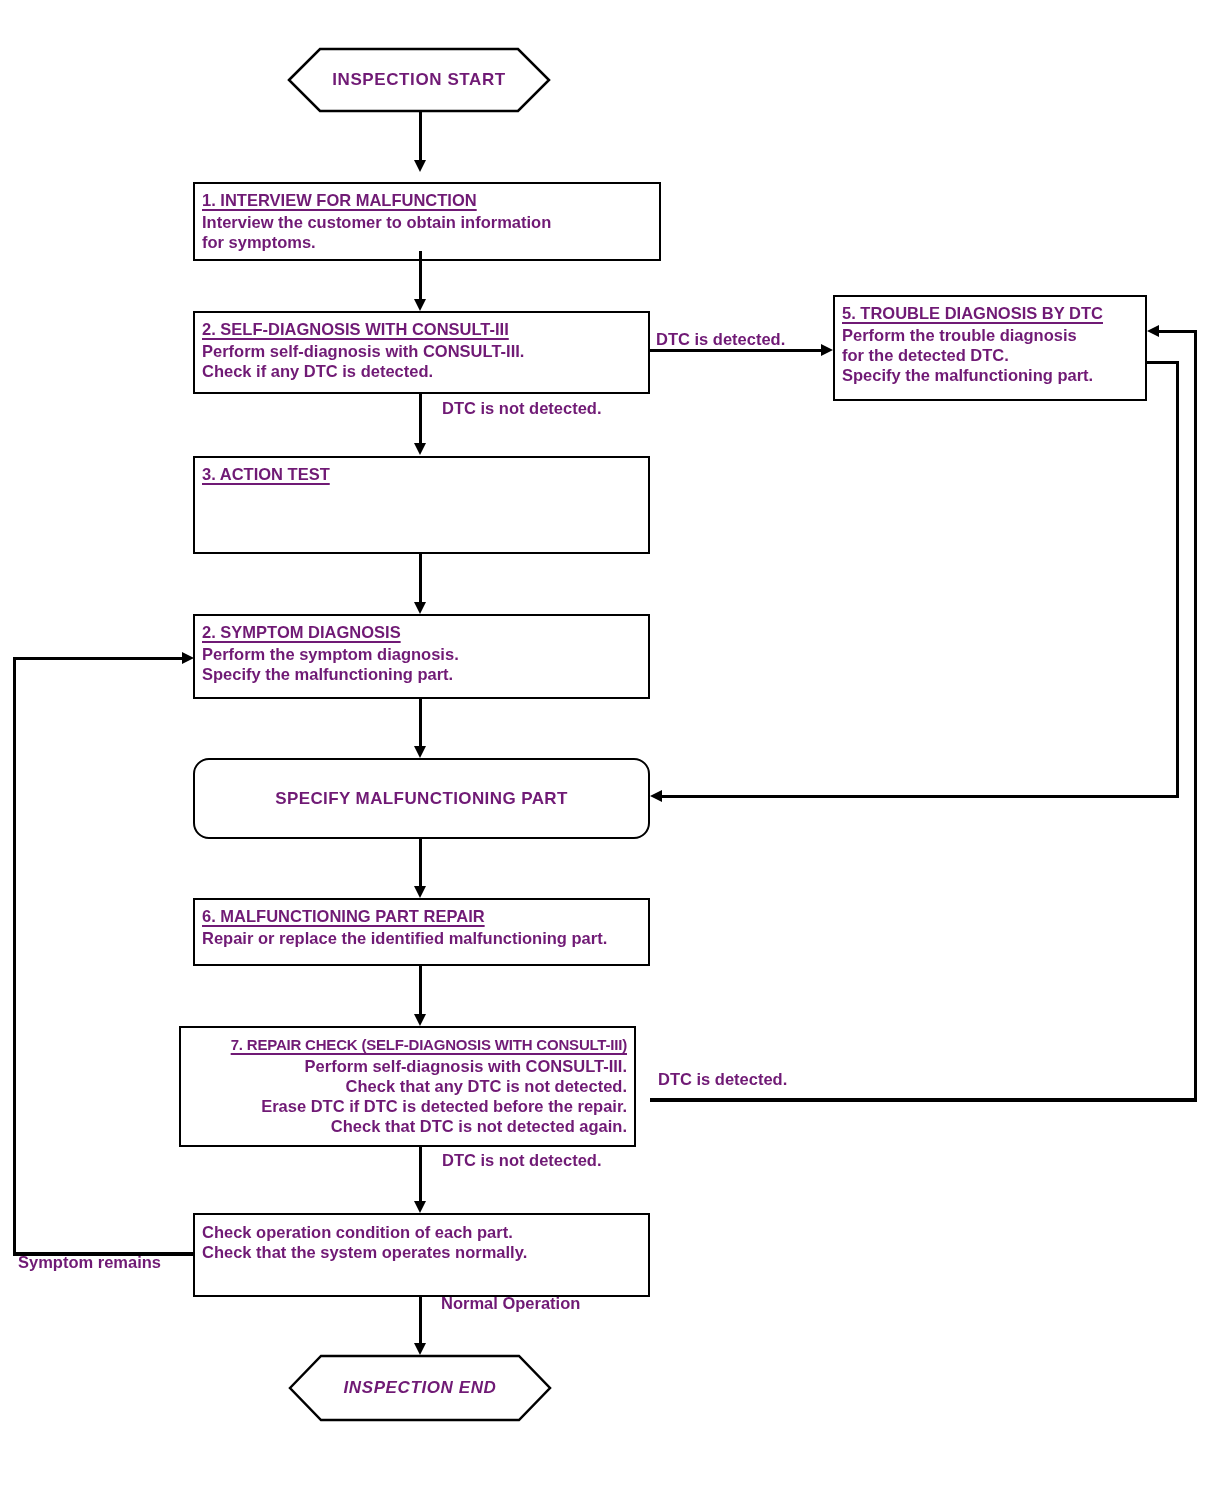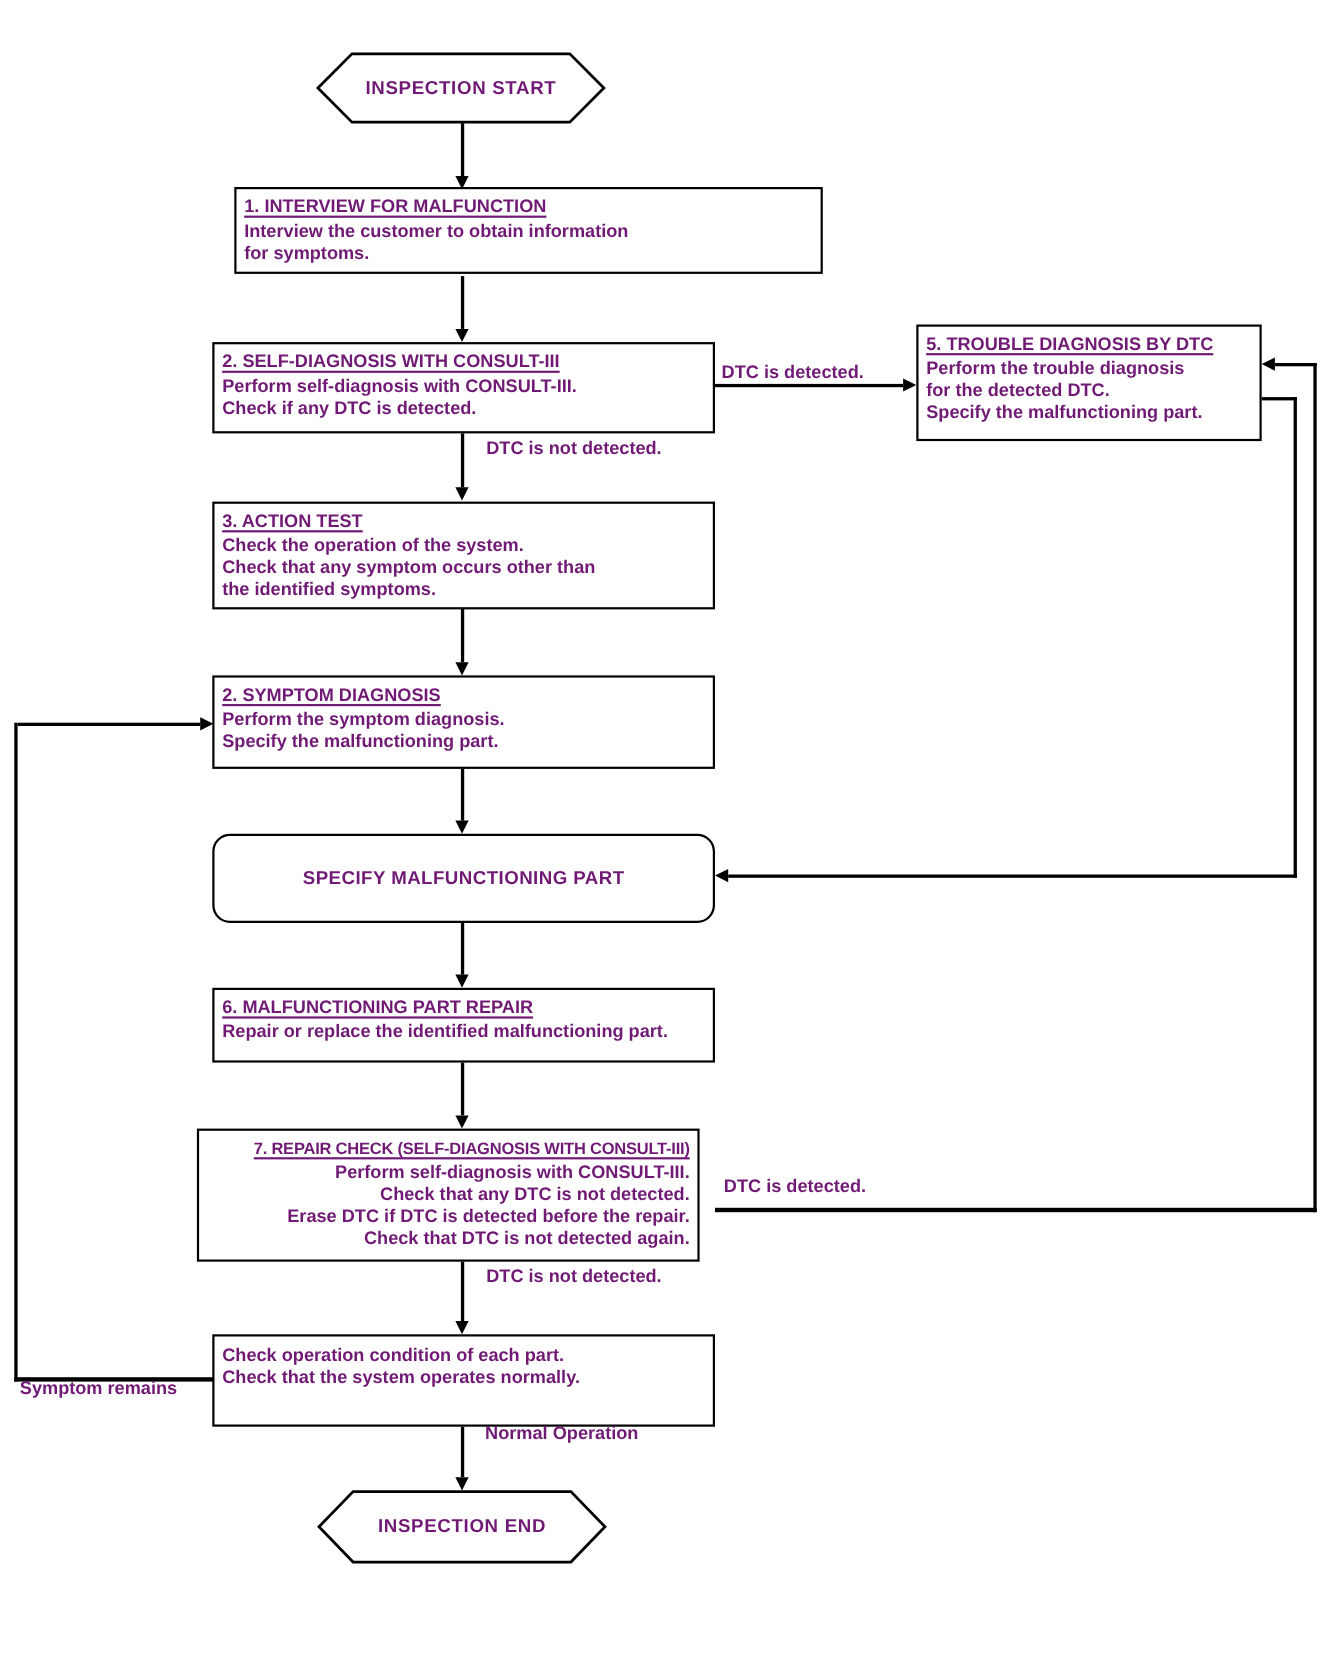--- a/index.html
+++ b/index.html
@@ -41,21 +41,21 @@
   <div class="hexwrap" style="left:287px; top:47px; width:264px; height:66px;">
     <svg width="264" height="66" viewBox="0 0 264 66">
       <polygon points="2,33 33,2 231,2 262,33 231,64 33,64" fill="#ffffff" stroke="#000000" stroke-width="2.5"></polygon>
     </svg>
     <div class="hexlabel">INSPECTION START</div>
   </div>
 
   <div class="ln" style="left:419px; top:112px; width:3px; height:49px;"></div>
   <div class="arr d" style="left:414px; top:160px;"></div>
 
-  <div class="stepbox" style="left:193px; top:170px; width:535px; height:79px;margin-left:20px;">
+  <div class="stepbox" style="left:193px; top:182px; width:468px; height:79px;">
     <div class="t"><span>1. INTERVIEW FOR MALFUNCTION</span></div>
     <div class="b">Interview the customer to obtain information
 for symptoms.</div>
   </div>
 
   <div class="ln" style="left:419px; top:251px; width:3px; height:48px;"></div>
   <div class="arr d" style="left:414px; top:299px;"></div>
 
   <div class="stepbox" style="left:193px; top:311px; width:457px; height:83px;">
     <div class="t"><span>2. SELF-DIAGNOSIS WITH CONSULT-III</span></div>
@@ -73,23 +73,20 @@
 for the detected DTC.
 Specify the malfunctioning part.</div>
   </div>
 
   <div class="ln" style="left:419px; top:394px; width:3px; height:49px;"></div>
   <div class="arr d" style="left:414px; top:443px;"></div>
   <div class="elbl" style="left:442px; top:399px;">DTC is not detected.</div>
 
   <div class="stepbox" style="left:193px; top:456px; width:457px; height:98px;">
     <div class="t"><span>3. ACTION TEST</span></div>
-    <div class="b">Check the operation of the system.
-Check that any symptom occurs other than
-the identified symptoms.</div>
   </div>
 
   <div class="ln" style="left:419px; top:553px; width:3px; height:49px;"></div>
   <div class="arr d" style="left:414px; top:602px;"></div>
 
   <div class="stepbox" style="left:193px; top:614px; width:457px; height:85px;">
     <div class="t"><span>2. SYMPTOM DIAGNOSIS</span></div>
     <div class="b">Perform the symptom diagnosis.
 Specify the malfunctioning part.</div>
   </div>
@@ -141,20 +138,20 @@
   <div class="ln" style="left:13px; top:1252px; width:181px; height:4px;"></div>
   <div class="ln" style="left:13px; top:657px; width:3px; height:599px;"></div>
   <div class="ln" style="left:16px; top:657px; width:166px; height:3px;"></div>
   <div class="arr r" style="left:182px; top:652px;"></div>
   <div class="elbl" style="left:18px; top:1253px;">Symptom remains</div>
 
   <div class="ln" style="left:419px; top:1297px; width:3px; height:46px;"></div>
   <div class="arr d" style="left:414px; top:1343px;"></div>
   <div class="elbl" style="left:441px; top:1294px;">Normal Operation</div>
 
-  <div class="hexwrap" style="left:288px; top:1354px; width:264px; height:68px;">
+  <div class="hexwrap" style="left:288px; top:1354px; width:264px; height:68px;font-style:italic;">
     <svg width="264" height="68" viewBox="0 0 264 68">
       <polygon points="2,34 33,2 231,2 262,34 231,66 33,66" fill="#ffffff" stroke="#000000" stroke-width="2.5"></polygon>
     </svg>
     <div class="hexlabel">INSPECTION END</div>
   </div>
 
 </div>
 
 </body></html>

